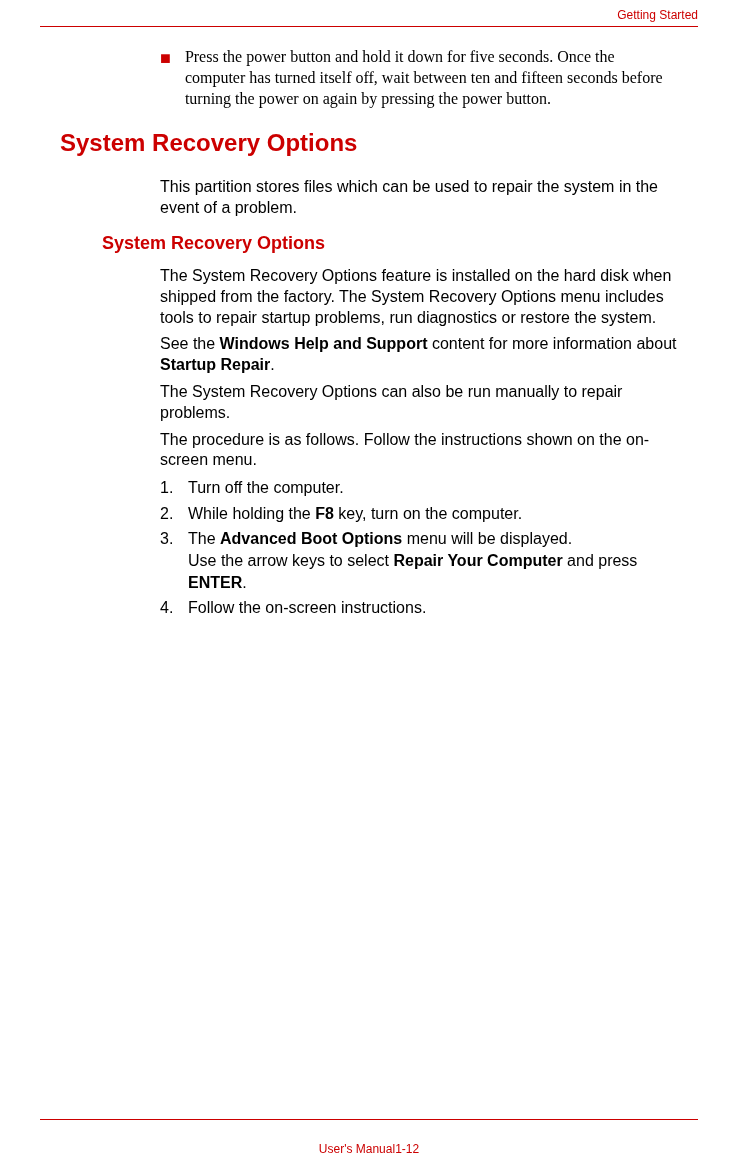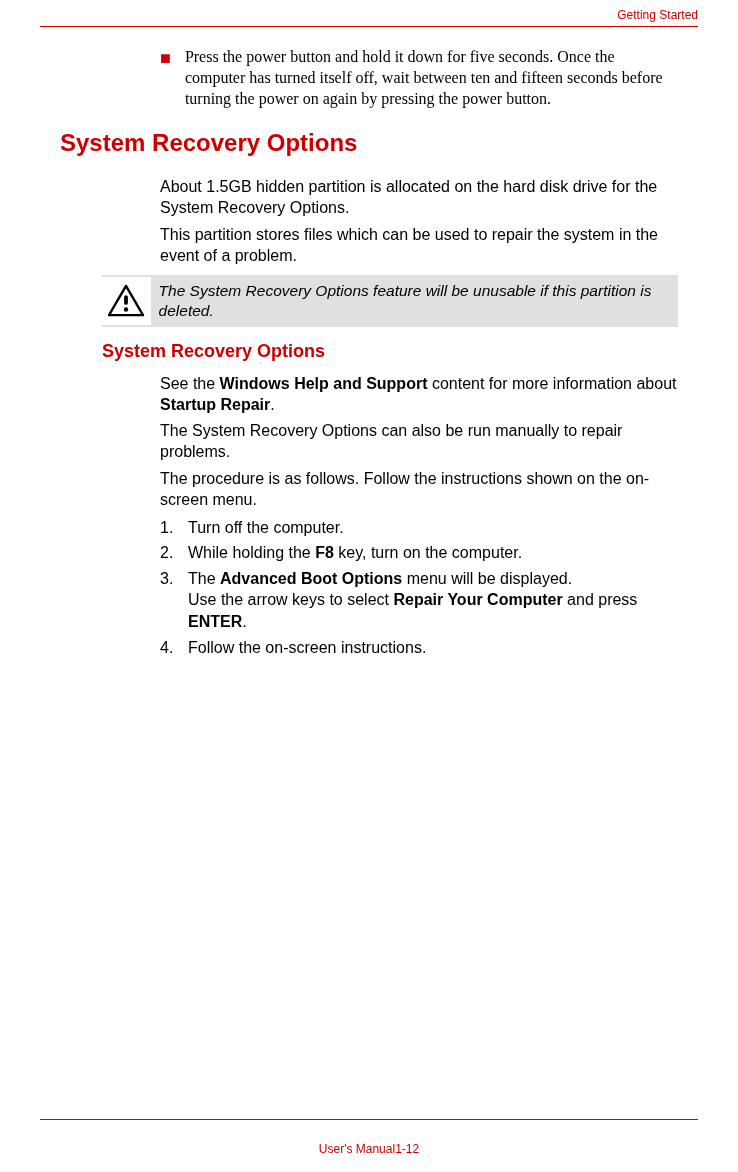--- a/index.html
+++ b/index.html
@@ -136,36 +136,26 @@
 
   <div class="content">
 
     <div class="bullet-item">
       <span class="bullet-marker">■</span>
       <span class="bullet-text">Press the power button and hold it down for five seconds. Once the computer has turned itself off, wait between ten and fifteen seconds before turning the power on again by pressing the power button.</span>
     </div>
 
     <div class="h1">System Recovery Options</div>
 
-    <div class="para">About 1.5GB hidden partition is allocated on the hard disk drive for the System Recovery Options.</div>
     <div class="para">This partition stores files which can be used to repair the system in the event of a problem.</div>
 
-    <div class="note-box">
-      <div class="note-icon-wrap">
-        <svg class="note-icon" viewBox="0 0 40 36">
-          <path d="M20 2 L38 33 L2 33 Z" fill="none" stroke="#000" stroke-width="2.5" stroke-linejoin="round"></path>
-          <rect x="18" y="12" width="4" height="10" rx="2" fill="#000"></rect>
-          <circle cx="20" cy="27" r="2.3" fill="#000"></circle>
-        </svg>
-      </div>
-      <div class="note-text">The System Recovery Options feature will be unusable if this partition is deleted.</div>
-    </div>
 
     <div class="h2">System Recovery Options</div>
 
+    <div class="para">The System Recovery Options feature is installed on the hard disk when shipped from the factory. The System Recovery Options menu includes tools to repair startup problems, run diagnostics or restore the system.</div>
 
     <div class="para">
       <span>See the </span><b>Windows Help and Support</b><span> content for more information about </span><b>Startup Repair</b><span>.</span>
     </div>
 
     <div class="para">The System Recovery Options can also be run manually to repair problems.</div>
     <div class="para">The procedure is as follows. Follow the instructions shown on the on-screen menu.</div>
 
     <div class="ol">
       <div class="ol-item">

